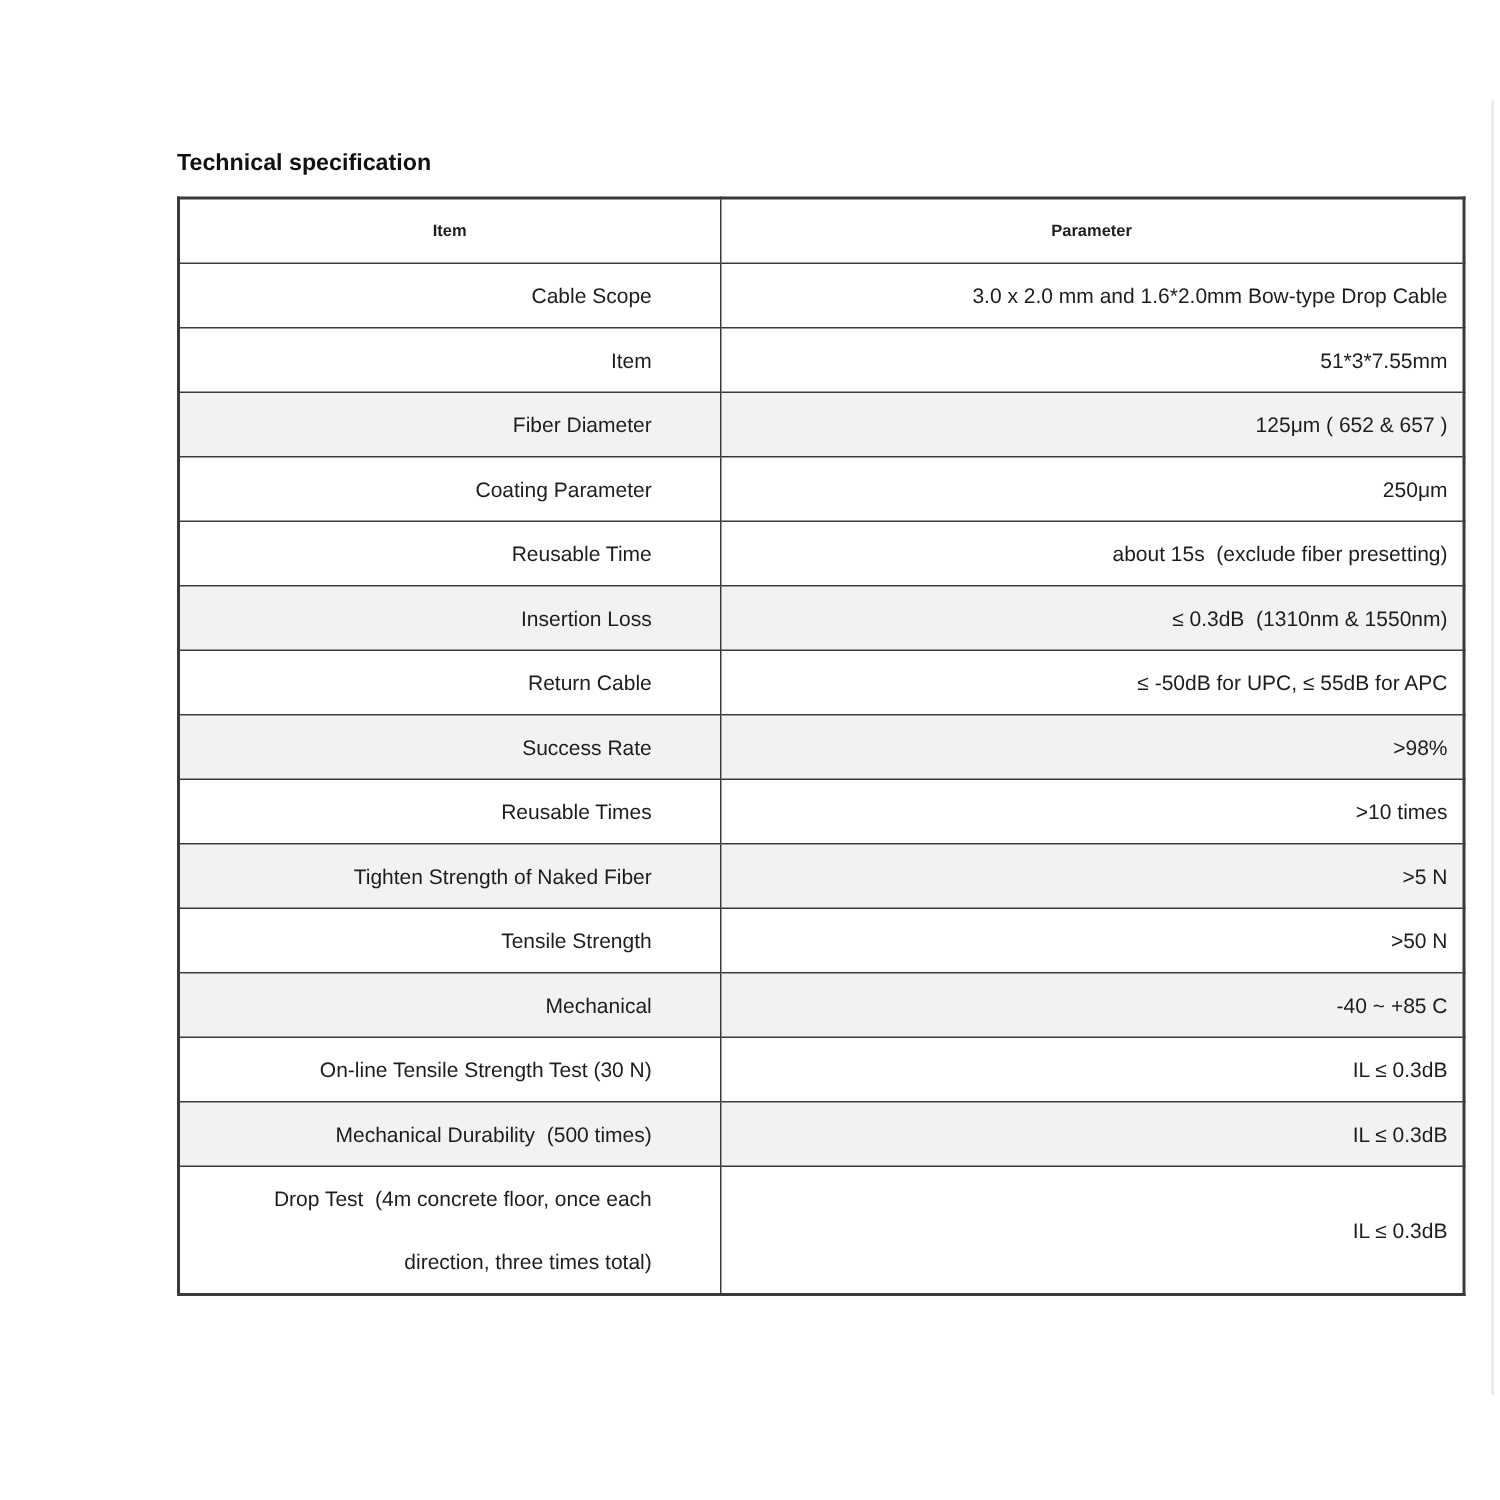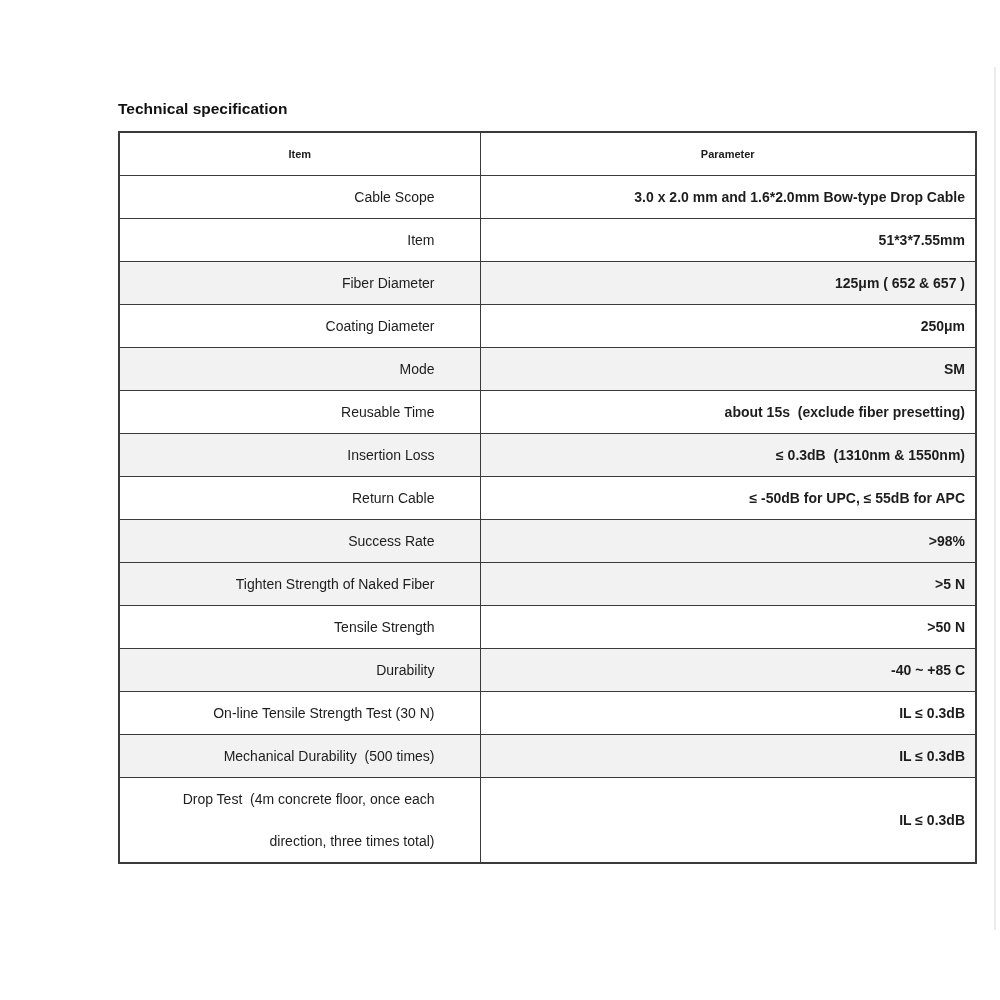--- a/index.html
+++ b/index.html
@@ -53,21 +53,21 @@
     font-size: 11px;
     font-weight: bold;
     padding: 0 4px;
   }
   table.spec td {
     height: 42px;
     line-height: 42px;
     text-align: right;
   }
   td.cell-item  { padding: 0 45px 0 11px; }
-  td.cell-param { padding: 0 10px 0 10px; font-weight: bold; }
+  td.cell-param { padding: 0 10px 0 10px; }
   tr.shaded td  { background: var(--alt-bg); }
   .edge-line {
     position: absolute;
     left: 994px;
     top: 67px;
     width: 2px;
     height: 863px;
     background: var(--edge-line);
   }
 </style>
@@ -96,53 +96,53 @@
           </tr>
           <tr>
             <td class="cell-item">Item</td>
             <td class="cell-param">51*3*7.55mm</td>
           </tr>
           <tr class="shaded">
             <td class="cell-item">Fiber Diameter</td>
             <td class="cell-param">125μm ( 652 &amp; 657 )</td>
           </tr>
           <tr>
-            <td class="cell-item">Coating Diameter</td>
+            <td class="cell-item">Coating Parameter</td>
             <td class="cell-param">250μm</td>
-          </tr>
-          <tr class="shaded">
-            <td class="cell-item">Mode</td>
-            <td class="cell-param">SM</td>
           </tr>
           <tr>
             <td class="cell-item">Reusable Time</td>
             <td class="cell-param">about 15s &nbsp;(exclude fiber presetting)</td>
           </tr>
           <tr class="shaded">
             <td class="cell-item">Insertion Loss</td>
             <td class="cell-param">≤ 0.3dB &nbsp;(1310nm &amp; 1550nm)</td>
           </tr>
           <tr>
             <td class="cell-item">Return Cable</td>
             <td class="cell-param">≤ -50dB for UPC, ≤ 55dB for APC</td>
           </tr>
           <tr class="shaded">
             <td class="cell-item">Success Rate</td>
             <td class="cell-param">&gt;98%</td>
           </tr>
+          <tr>
+            <td class="cell-item">Reusable Times</td>
+            <td class="cell-param">&gt;10 times</td>
+          </tr>
           <tr class="shaded">
             <td class="cell-item">Tighten Strength of Naked Fiber</td>
             <td class="cell-param">&gt;5 N</td>
           </tr>
           <tr>
             <td class="cell-item">Tensile Strength</td>
             <td class="cell-param">&gt;50 N</td>
           </tr>
           <tr class="shaded">
-            <td class="cell-item">Durability</td>
+            <td class="cell-item">Mechanical</td>
             <td class="cell-param">-40 ~ +85 C</td>
           </tr>
           <tr>
             <td class="cell-item">On-line Tensile Strength Test (30 N)</td>
             <td class="cell-param">&nbsp;IL ≤ 0.3dB</td>
           </tr>
           <tr class="shaded">
             <td class="cell-item">Mechanical Durability &nbsp;(500 times)</td>
             <td class="cell-param">&nbsp;IL ≤ 0.3dB</td>
           </tr>

